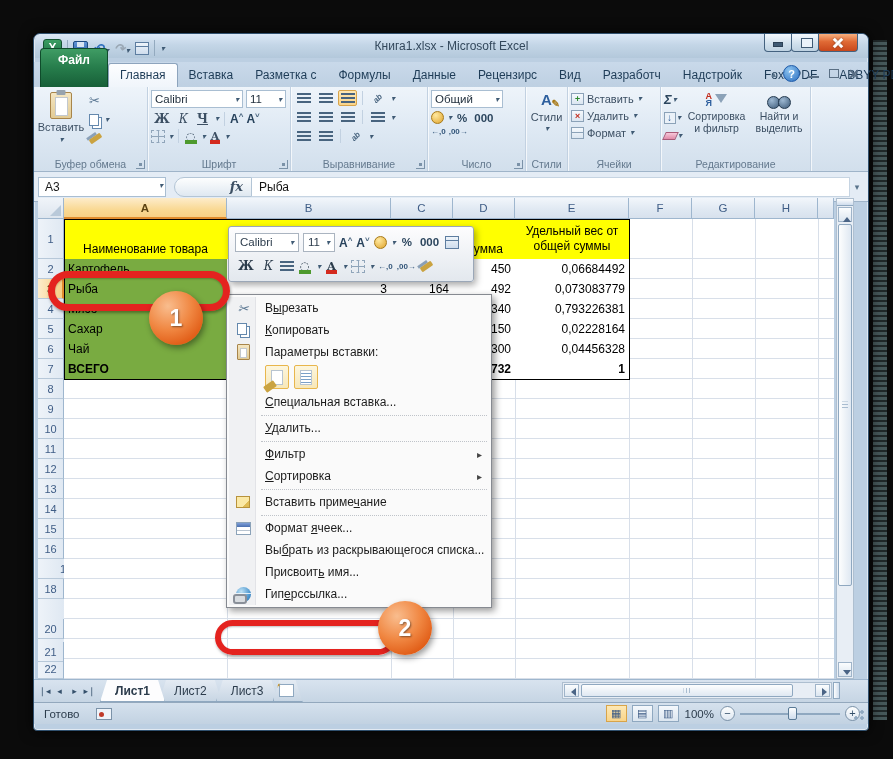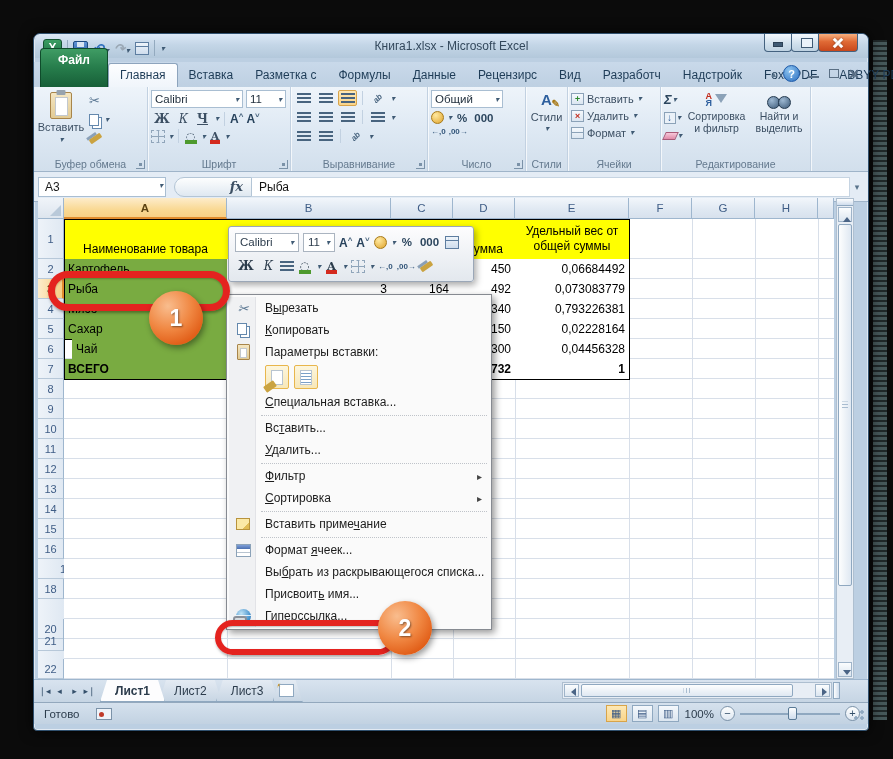--- a/index.html
+++ b/index.html
@@ -560,21 +560,21 @@
           <div class="rowhdr" style="top: 220px; height: 20px;">11</div>
           <div class="rowhdr" style="top: 240px; height: 20px;">12</div>
           <div class="rowhdr" style="top: 260px; height: 20px;">13</div>
           <div class="rowhdr" style="top: 280px; height: 20px;">14</div>
           <div class="rowhdr" style="top: 300px; height: 20px;">15</div>
           <div class="rowhdr" style="top: 320px; height: 20px;">16</div>
           <div class="rowhdr" style="top: 340px; height: 20px; padding-left: 28px;">17</div>
           <div class="rowhdr" style="top: 360px; height: 20px;">18</div>
           <div class="rowhdr" style="top: 380px; height: 20px; margin-left: 40px;">19</div>
           <div class="rowhdr" style="top: 400px; height: 20px;">20</div>
-          <div class="rowhdr" style="top: 412px; height: 20px;">21</div>
+          <div class="rowhdr" style="top: 423px; height: 20px;">21</div>
           <div class="rowhdr" style="top: 440px; height: 20px;">22</div>
         </div>
       <div class="gridbody" id="gridbody">
         <div class="gridrows"></div>
         <div class="hline" style="top:39px"></div>
       <div class="vline" style="left: 163px;"></div>
           <div class="vline" style="left: 327px;"></div>
           <div class="vline" style="left: 389px;"></div>
           <div class="vline" style="left: 451px;"></div>
           <div class="vline" style="left: 565px;"></div>
@@ -599,21 +599,21 @@
           <div class="tcell green" style="left: 0px; width: 164px; top: 80px; height: 21px;">Мясо</div>
           <div class="tcell white right" style="left: 163px; width: 165px; top: 80px; height: 21px;"></div>
           <div class="tcell white right" style="left: 327px; width: 63px; top: 80px; height: 21px;"></div>
           <div class="tcell white right" style="left: 389px; width: 63px; top: 80px; height: 21px;">340</div>
           <div class="tcell white right" style="left: 451px; width: 115px; top: 80px; height: 21px;">0,793226381</div>
           <div class="tcell green" style="left: 0px; width: 164px; top: 100px; height: 21px;">Сахар</div>
           <div class="tcell white right" style="left: 163px; width: 165px; top: 100px; height: 21px;"></div>
           <div class="tcell white right" style="left: 327px; width: 63px; top: 100px; height: 21px;"></div>
           <div class="tcell white right" style="left: 389px; width: 63px; top: 100px; height: 21px;">150</div>
           <div class="tcell white right" style="left: 451px; width: 115px; top: 100px; height: 21px;">0,02228164</div>
-          <div class="tcell green" style="left: 8px; width: 164px; top: 120px; height: 21px;">Чай</div>
+          <div class="tcell green" style="left: 0px; width: 164px; top: 120px; height: 21px;">Чай</div>
           <div class="tcell white right" style="left: 163px; width: 165px; top: 120px; height: 21px;"></div>
           <div class="tcell white right" style="left: 327px; width: 63px; top: 120px; height: 21px;"></div>
           <div class="tcell white right" style="left: 389px; width: 63px; top: 120px; height: 21px;">300</div>
           <div class="tcell white right" style="left: 451px; width: 115px; top: 120px; height: 21px;">0,04456328</div>
           <div class="tcell green b" style="left: 0px; width: 164px; top: 140px; height: 21px;">ВСЕГО</div>
           <div class="tcell white right" style="left: 163px; width: 165px; top: 140px; height: 21px;"></div>
           <div class="tcell white right" style="left: 327px; width: 63px; top: 140px; height: 21px;"></div>
           <div class="tcell white right b" style="left: 389px; width: 63px; top: 140px; height: 21px;">732</div>
           <div class="tcell white right b" style="left: 451px; width: 115px; top: 140px; height: 21px;">1</div>
           <div class="tbox-edge" style="left: 0px; top: 0px; width: 1px; height: 161px;"></div>
@@ -683,23 +683,20 @@
         </div>
         <div class="cicons-row">
           <span class="po fmt"></span>
           <span class="po vals"></span>
         </div>
         <div class="citem">
           <span><u>С</u>пециальная вставка...</span>
         </div>
         <div class="csep"></div>
         <div class="citem">
-          <span>Вс<u>т</u>авить...</span>
-        </div>
-        <div class="citem">
           <span><u>У</u>далить...</span>
         </div>
         <div class="csep"></div>
         <div class="citem">
           <span><u>Ф</u>ильтр</span>
           <span class="subarrow"></span>
         </div>
         <div class="citem">
           <span><u>С</u>ортировка</span>
           <span class="subarrow"></span>

